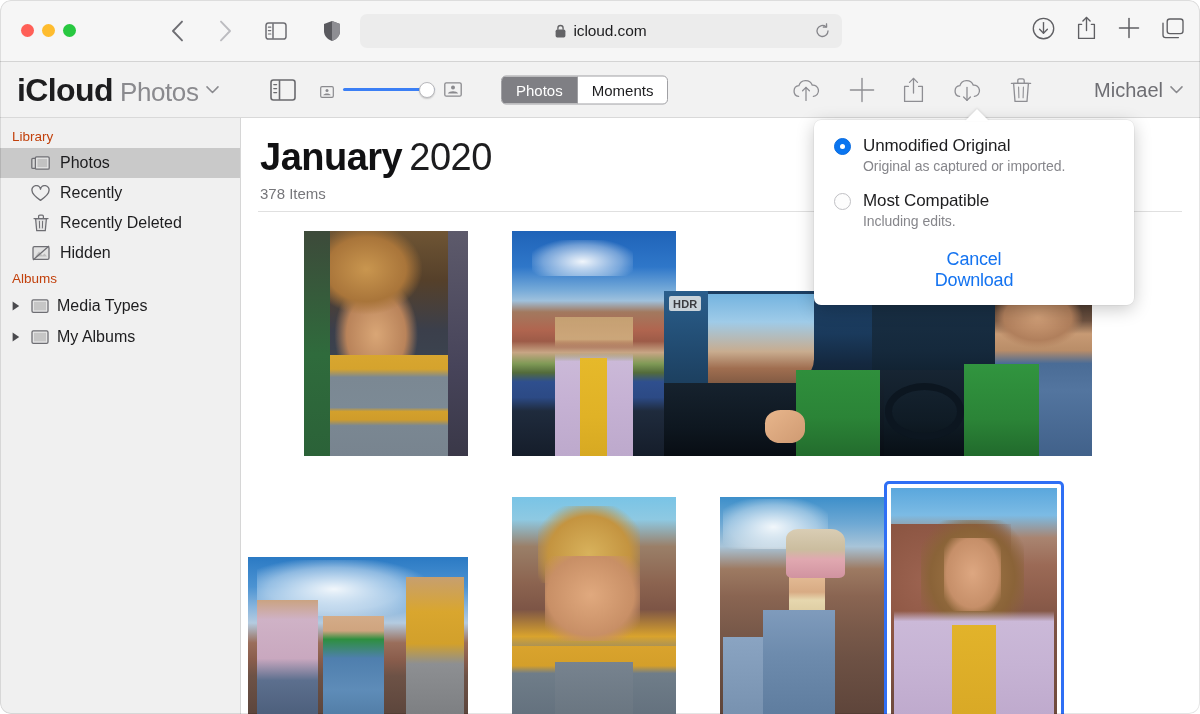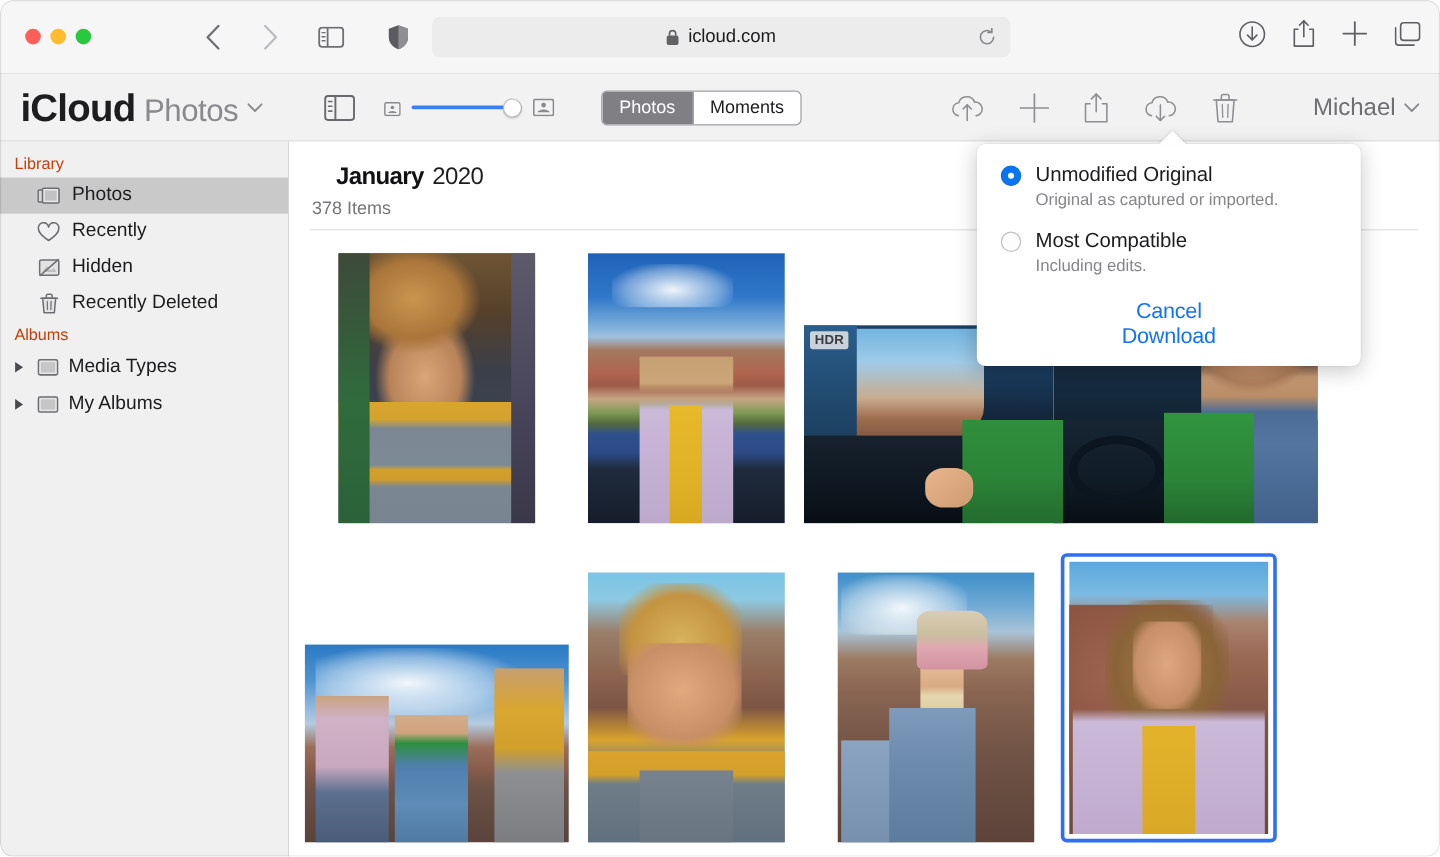--- a/index.html
+++ b/index.html
@@ -163,34 +163,34 @@
                 color: #4a4a4e; flex: none; }
 
   
   .content {
     position: absolute; left: 242px; top: 118px;
     width: 958px; height: 596px;
     background: #ffffff;
     overflow: hidden;
   }
   .content-head { padding: 18px 0 0 18px; }
-  .date-title { font-size: 20px; letter-spacing: -0.5px; white-space: nowrap; margin-left: 20px; }
+  .date-title { font-size: 38px; letter-spacing: -0.5px; white-space: nowrap; }
   .date-month { font-weight: 700; color: #111113; }
   .date-year  { font-weight: 400; color: #1d1d1f; margin-left: 7px; }
   .item-count { font-size: 15px; color: #76767a; margin-top: 6px; }
   .head-rule { margin: 9px 18px 0 16px; height: 1px; background: #e0e0e0; }
 
   .photo-grid { padding: 0 18px; }
   .photo-row {
     display: flex; align-items: flex-end;
     height: 230px; margin-top: 14px;
   }
   .photo-row.row-2 { margin-top: 36px; }
   .cell {
-    width: 208px; display: flex; justify-content: center; align-items: flex-end;
+    width: 208px; display: flex; justify-content: flex-end; align-items: flex-end;
     flex: none; position: relative;
   }
   .cell.sel-cell { justify-content: flex-start; }
   .thumb {
     position: relative; overflow: hidden; flex: none;
     background: #cfd6dd;
   }
   .thumb.selected {
     padding: 4px; background: #ffffff;
     border: 3px solid #2f6ff5; border-radius: 5px;
@@ -688,40 +688,40 @@
       <span class="side-icon">
         <svg width="19" height="17" viewBox="0 0 19 17" fill="none">
           <path d="M9.5 15.4 C3 11 1 8.3 1 5.6 A4.3 4.3 0 0 1 9.5 4.2 A4.3 4.3 0 0 1 18 5.6 C18 8.3 16 11 9.5 15.4 Z" stroke="#6e6e73" stroke-width="1.35" fill="none" stroke-linejoin="round"></path>
         </svg>
       </span>
       <span>Recently</span>
     </div>
 
     <div class="side-item">
       <span class="side-icon">
-        <svg width="18" height="16" viewBox="0 0 18 16" fill="none">
-          <rect x="1" y="1.6" width="16" height="12.8" rx="1.4" stroke="#6e6e73" stroke-width="1.3" fill="#e2e2e2"></rect>
-          <path d="M3.2 11.6 L7 6.6 L10.4 10.6 L12.6 8.4 L15 11.6 Z" fill="#bdbdbd"></path>
-          <line x1="1" y1="15" x2="17" y2="1" stroke="#6e6e73" stroke-width="1.3"></line>
-        </svg>
-      </span>
-      <span>Hidden</span>
-    </div>
-
-    <div class="side-item">
-      <span class="side-icon">
         <svg width="16" height="18" viewBox="0 0 16 18" fill="none">
           <path d="M2.6 4.6 H13.4 L12.3 16.6 H3.7 Z" stroke="#6e6e73" stroke-width="1.25" fill="#e4e4e4" stroke-linejoin="round"></path>
           <line x1="1" y1="4.6" x2="15" y2="4.6" stroke="#6e6e73" stroke-width="1.25" stroke-linecap="round"></line>
           <path d="M5.6 4.4 V2.4 A1.2 1.2 0 0 1 6.8 1.2 H9.2 A1.2 1.2 0 0 1 10.4 2.4 V4.4" stroke="#6e6e73" stroke-width="1.25" stroke-linejoin="round"></path>
           <line x1="6.4" y1="7.2" x2="6.6" y2="14" stroke="#6e6e73" stroke-width="1" stroke-linecap="round"></line>
           <line x1="9.6" y1="7.2" x2="9.4" y2="14" stroke="#6e6e73" stroke-width="1" stroke-linecap="round"></line>
         </svg>
       </span>
       <span>Recently Deleted</span>
+    </div>
+
+    <div class="side-item">
+      <span class="side-icon">
+        <svg width="18" height="16" viewBox="0 0 18 16" fill="none">
+          <rect x="1" y="1.6" width="16" height="12.8" rx="1.4" stroke="#6e6e73" stroke-width="1.3" fill="#e2e2e2"></rect>
+          <path d="M3.2 11.6 L7 6.6 L10.4 10.6 L12.6 8.4 L15 11.6 Z" fill="#bdbdbd"></path>
+          <line x1="1" y1="15" x2="17" y2="1" stroke="#6e6e73" stroke-width="1.3"></line>
+        </svg>
+      </span>
+      <span>Hidden</span>
     </div>
 
     <div class="side-section">Albums</div>
 
     <div class="side-group">
       <span class="disclosure">
         <svg width="8" height="10" viewBox="0 0 8 10">
             <polygon points="0.6,0.6 7.2,5 0.6,9.4" fill="currentColor"></polygon>
           </svg>
       </span>

